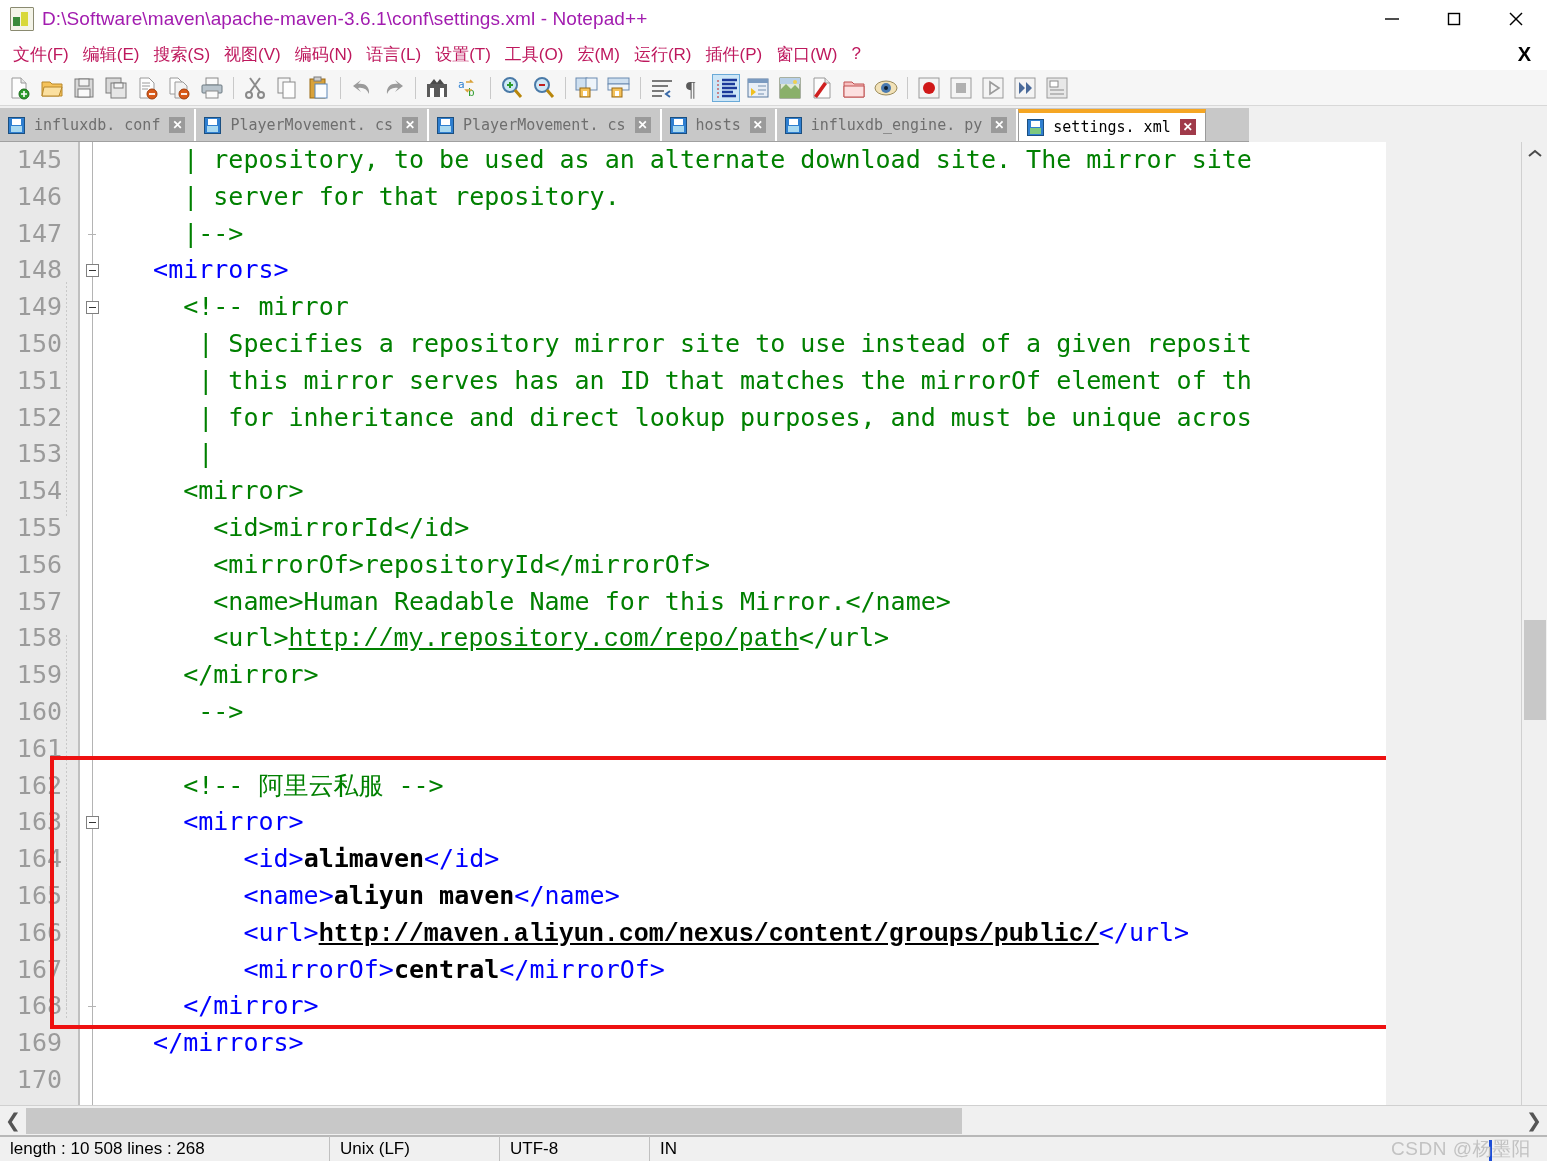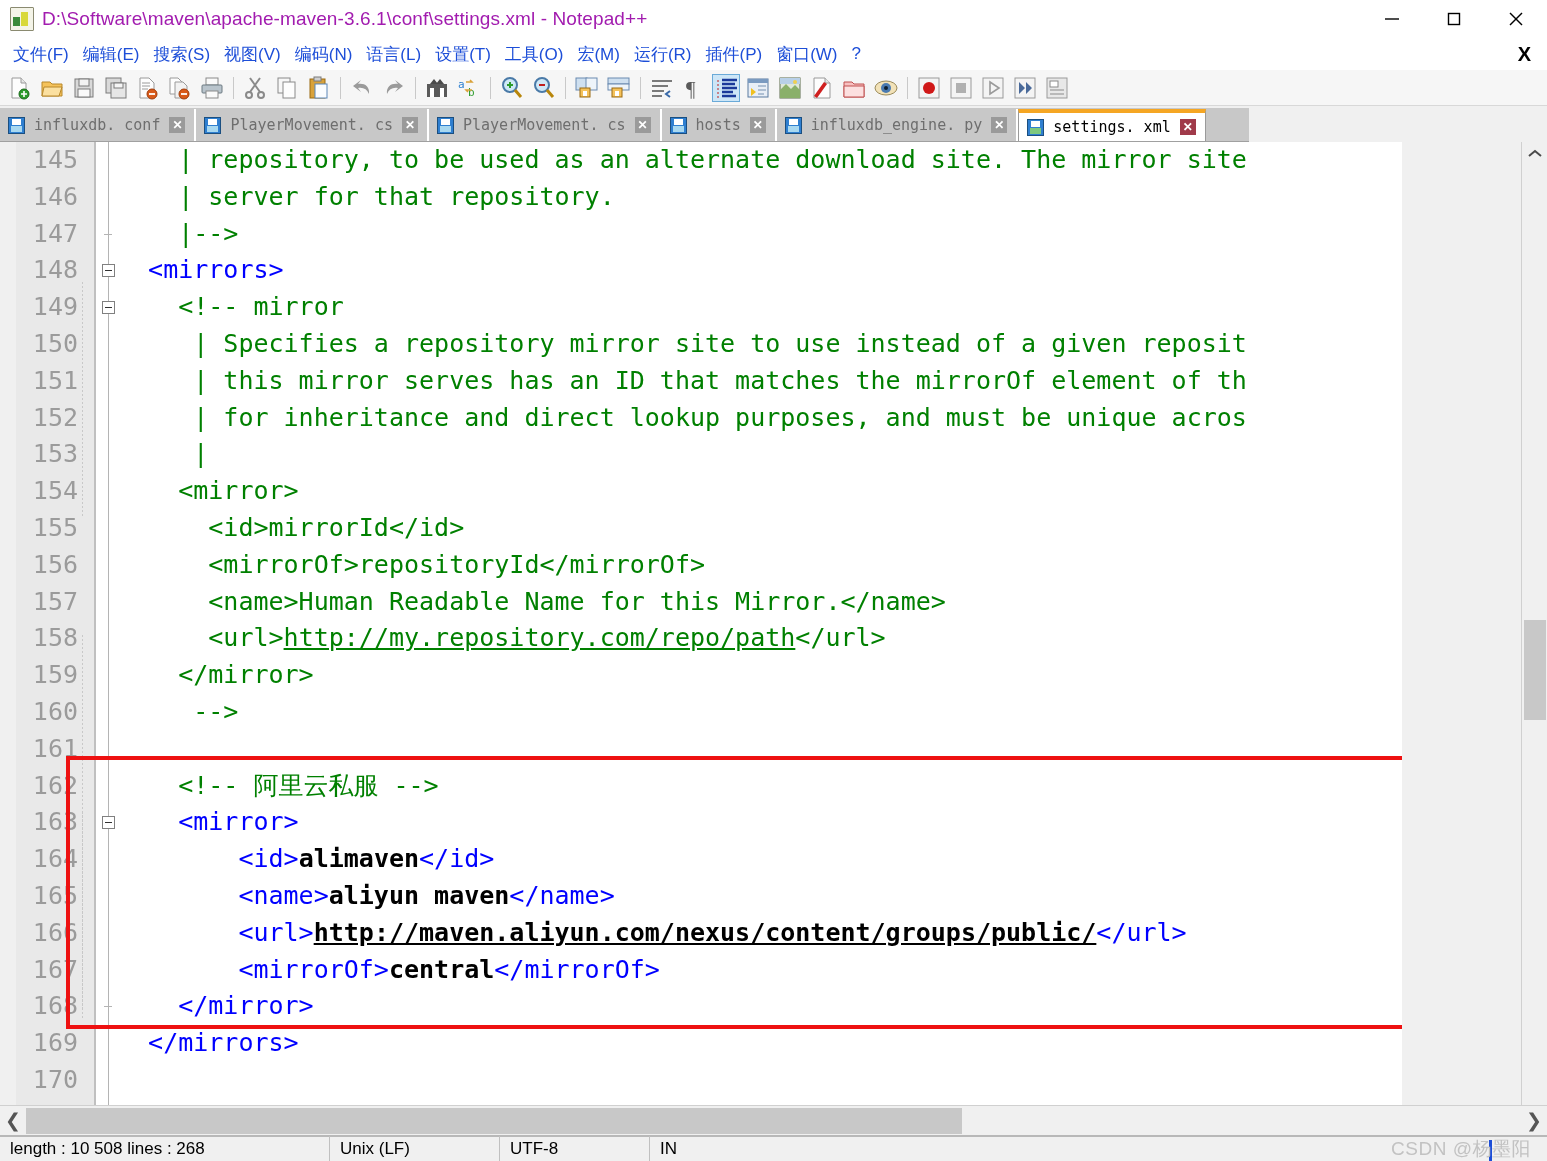--- a/index.html
+++ b/index.html
@@ -33,21 +33,21 @@
   .wc{width:62px;height:38px;display:flex;align-items:center;justify-content:center;}
   .wc svg{display:block;}
 
   
   .menubar{
     position:absolute;left:0;top:38px;width:1547px;height:32px;
     background:#ffffff;display:flex;align-items:center;padding-left:6px;
     box-sizing:border-box;
   }
   .menu-item{
-    font-size:17px;color:#1d4ed8;padding:2px 7px;white-space:nowrap;
+    font-size:17px;color:#be185d;padding:2px 7px;white-space:nowrap;
   }
   .doc-close{
     position:absolute;right:16px;top:38px;height:32px;display:flex;align-items:center;
     font-size:20px;color:#000;font-weight:bold;
   }
 
   
   .toolbar{
     position:absolute;left:0;top:70px;width:1547px;height:36px;
     background:#f6f6f6;border-bottom:1px solid #d8d8d8;
@@ -89,46 +89,45 @@
     width:16px;height:16px;margin-left:9px;flex:none;background:#9a9a9a;
     color:#ffffff;font-size:12px;line-height:16px;text-align:center;
     font-family:"Liberation Sans",sans-serif;font-weight:bold;
   }
   .tab.active .tabx{background:#a03a4a;}
 
   
   .editor{
     position:absolute;left:0;top:142px;width:1386px;height:963px;background:#ffffff;
     overflow:hidden;
-    margin-left:16px;
   }
   .gutter{
     position:absolute;left:0;top:0;width:78px;height:963px;background:#e9e9e9;
   }
   .gutter-sep{position:absolute;left:78px;top:0;width:2px;height:963px;background:#c0c0c0;}
   .foldcol{position:absolute;left:80px;top:0;width:30px;height:963px;background:#ffffff;}
   .foldline{position:absolute;left:92px;top:0;width:1px;height:963px;background:#b4b4b4;}
   .linenos{position:absolute;left:0;top:0;width:70px;}
   .ln{
     height:36.8px;line-height:36.8px;text-align:right;padding-right:8px;
     font-family:"DejaVu Sans Mono","Liberation Mono",monospace;
     font-size:25px;color:#9b9b9b;box-sizing:border-box;
   }
   .codearea{
-    position:absolute;left:102px;top:0;right:0;height:963px;overflow:hidden;
+    position:absolute;left:123px;top:0;right:0;height:963px;overflow:hidden;
   }
   .code{
     font-family:"DejaVu Sans Mono","Liberation Mono",monospace;
     font-size:25px;white-space:pre;
   }
   .cl{height:36.8px;line-height:36.8px;white-space:pre;}
   .cmt{color:#008000;}
   .tag{color:#0000ff;}
   .val{color:#000000;font-weight:bold;}
-  .u{text-decoration:underline;}
+  .u{text-decoration:underline;font-family:Liberation Mono, monospace;}
   .fold{
     position:absolute;width:13px;height:13px;border:1px solid #808080;background:#fff;
     box-sizing:border-box;
   }
   .fold::before{
     content:"";position:absolute;left:2px;top:5px;width:7px;height:1px;background:#333;
   }
   .foldtick{position:absolute;width:8px;height:1px;background:#b4b4b4;}
   .indent-guide{position:absolute;width:1px;background:#c8c8c8;}
 

